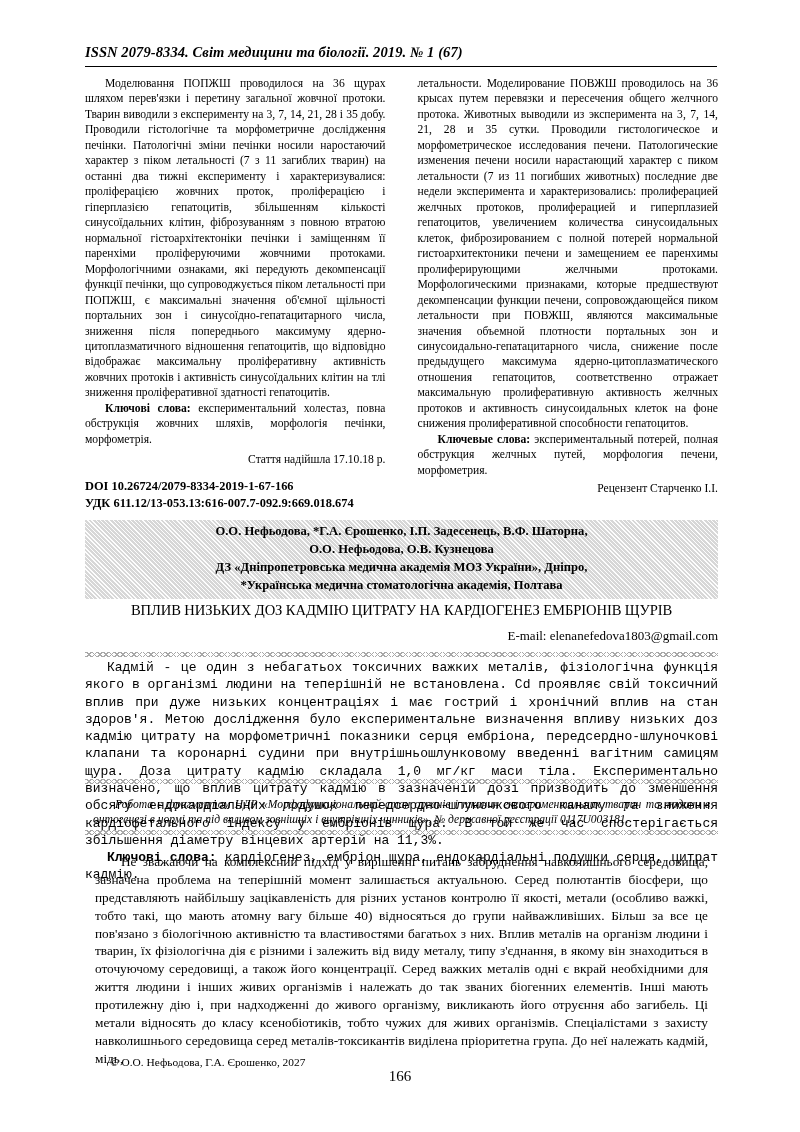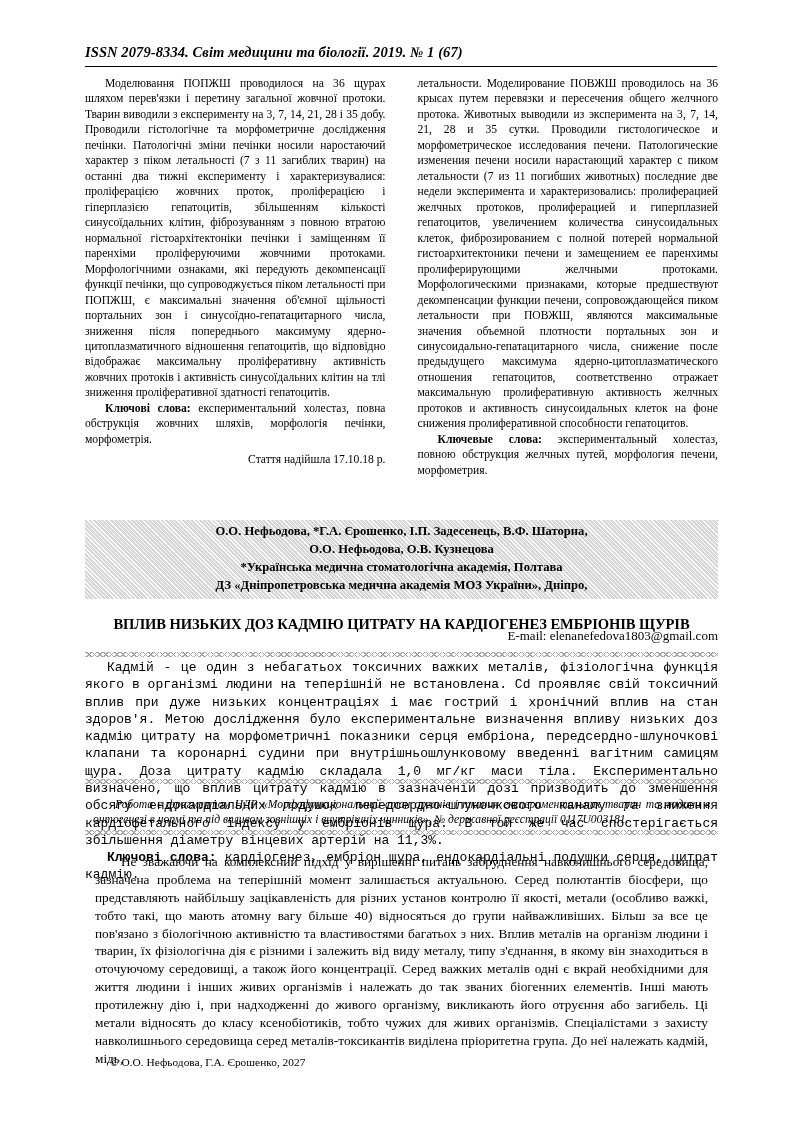--- a/index.html
+++ b/index.html
@@ -111,24 +111,23 @@
   }
   .authors div { position: relative; }
 
   
   .title {
     position: absolute;
     left: 85px;
     top: 602px;
     width: 633px;
     text-align: center;
-    font-weight: bold;
+    font-weight: normal;
     font-size: 14.6px;
     letter-spacing: -0.1px;
-    margin-top: 14px;
   }
   .email {
     position: absolute;
     left: 85px;
     top: 628px;
     width: 633px;
     text-align: right;
     font-size: 13px;
   }
 
@@ -211,31 +210,36 @@
   <div class="cols">
 
     <div class="col">
       <p>Моделювання ПОПЖШ проводилося на 36 щурах шляхом перев'язки і перетину загальної жовчної протоки. Тварин виводили з експерименту на 3, 7, 14, 21, 28 і 35 добу. Проводили гістологічне та морфометричне дослідження печінки. Патологічні зміни печінки носили наростаючий характер з піком летальності (7 з 11 загиблих тварин) на останні два тижні експерименту і характеризувалися: проліферацією жовчних проток, проліферацією і гіперплазією гепатоцитів, збільшенням кількості синусоїдальних клітин, фіброзуванням з повною втратою нормальної гістоархітектоніки печінки і заміщенням її паренхіми проліферуючими жовчними протоками. Морфологічними ознаками, які передують декомпенсації функції печінки, що супроводжується піком летальності при ПОПЖШ, є максимальні значення об'ємної щільності портальних зон і синусоїдно-гепатацитарного числа, зниження після попереднього максимуму ядерно-цитоплазматичного відношення гепатоцитів, що відповідно відображає максимальну проліферативну активність жовчних протоків і активність синусоїдальних клітин на тлі зниження проліферативної здатності гепатоцитів.</p>
       <p><span class="kw">Ключові слова:</span><span> експериментальний холестаз, повна обструкція жовчних шляхів, морфологія печінки, морфометрія.</span></p>
       <p class="right">Стаття надійшла 17.10.18 р.</p>
     </div>
 
     <div class="col">
       <p class="noind">летальности. Моделирование ПОВЖШ проводилось на 36 крысах путем перевязки и пересечения общего желчного протока. Животных выводили из эксперимента на 3, 7, 14, 21, 28 и 35 сутки. Проводили гистологическое и морфометрическое исследования печени. Патологические изменения печени носили нарастающий характер с пиком летальности (7 из 11 погибших животных) последние две недели эксперимента и характеризовались: пролиферацией желчных протоков, пролиферацией и гиперплазией гепатоцитов, увеличением количества синусоидальных клеток, фиброзированием с полной потерей нормальной гистоархитектоники печени и замещением ее паренхимы пролиферирующими желчными протоками. Морфологическими признаками, которые предшествуют декомпенсации функции печени, сопровождающейся пиком летальности при ПОВЖШ, являются максимальные значения объемной плотности портальных зон и синусоидально-гепатацитарного числа, снижение после предыдущего максимума ядерно-цитоплазматического отношения гепатоцитов, соответственно отражает максимальную пролиферативную активность желчных протоков и активность синусоидальных клеток на фоне снижения пролиферативной способности гепатоцитов.</p>
-      <p><span class="kw">Ключевые слова:</span><span> экспериментальный холестаз, повною обструкция желчных путей, морфология печени, морфометрия.</span></p>
+      <p><span class="kw">Ключевые слова:</span><span> экспериментальный потерей, полная обструкция желчных путей, морфология печени, морфометрия.</span></p>
+      <p class="right-tight">Рецензент Старченко І.І.</p>
     </div>
 
   </div>
 
+  <div class="ids">
+    <div>DOI 10.26724/2079-8334-2019-1-67-166</div>
+    <div>УДК 611.12/13-053.13:616-007.7-092.9:669.018.674</div>
+  </div>
 
   <div class="authors">
     <div>О.О. Нефьодова, *Г.А. Єрошенко, І.П. Задесенець, В.Ф. Шаторна,</div>
     <div>О.О. Нефьодова, О.В. Кузнецова</div>
+    <div>ДЗ «Дніпропетровська медична академія МОЗ України», Дніпро,</div>
     <div>*Українська медична стоматологічна академія, Полтава</div>
-    <div>ДЗ «Дніпропетровська медична академія МОЗ України», Дніпро,</div>
   </div>
 
   <div class="title">ВПЛИВ НИЗЬКИХ ДОЗ КАДМІЮ ЦИТРАТУ НА КАРДІОГЕНЕЗ  ЕМБРІОНІВ ЩУРІВ</div>
   <div class="email">E-mail: elenanefedova1803@gmail.com</div>
 
   <div class="zig zig-top"></div>
   <div class="abstract">
     <p>Кадмій - це один з небагатьох токсичних важких металів, фізіологічна функція якого в організмі людини на теперішній не встановлена. Cd проявляє свій токсичний вплив при дуже низьких концентраціях і має гострий і хронічний вплив на стан здоров'я. Метою дослідження було експериментальне визначення впливу низьких доз кадмію цитрату на морфометричні показники серця ембріона, передсердно-шлуночкові клапани та коронарні судини при внутрішньошлунковому введенні вагітним самицям щура. Доза цитрату кадмію складала 1,0 мг/кг маси тіла. Експериментально визначено, що вплив цитрату кадмію в зазначеній дозі призводить до зменшення обсягу ендокардіальних подушок передсердно-шлуночкового каналу та  зниження кардіофетального індексу у ембріонів щура. В той же час спостерігається збільшення діаметру вінцевих артерій на 11,3%.</p>
     <p><span class="kw">Ключові слова:</span><span> кардіогенез, ембріон щура, ендокардіальні подушки серця, цитрат кадмію.</span></p>
   </div>
@@ -244,14 +248,15 @@
   <div class="ndr">
     <p>Робота є фрагментом НДР «Морфофункціональний стан органів і тканин експериментальних тварин та людини в онтогенезі в нормі та під впливом зовнішніх і внутрішніх чинників», № державної реєстрації 0117U003181.</p>
   </div>
   <div class="zig zig-bot"></div>
 
   <div class="body">
     <p>Не зважаючи на комплексний підхід у вирішенні питань забруднення навколишнього середовища, зазначена проблема на теперішній момент залишається актуальною. Серед полютантів біосфери, що представляють найбільшу зацікавленість для різних установ контролю її якості, метали (особливо важкі, тобто такі, що мають атомну вагу більше 40) відносяться до групи найважливіших. Більш за все це пов'язано з біологічною активністю та властивостями багатьох з них. Вплив металів на організм людини і тварин, їх фізіологічна дія є різними і залежить від виду металу, типу з'єднання, в якому він знаходиться в оточуючому середовищі, а також його концентрації. Серед важких металів одні є вкрай необхідними для життя людини і інших живих організмів і належать до так званих біогенних елементів. Інші мають протилежну дію і, при надходженні до живого організму, викликають його отруєння або загибель. Ці метали відносять до класу ксенобіотиків, тобто чужих для живих організмів. Спеціалістами з захисту навколишнього середовища серед металів-токсикантів виділена пріоритетна група. До неї належать кадмій, мідь,</p>
   </div>
 
   <div class="copyright">©  О.О. Нефьодова, Г.А. Єрошенко, 2027</div>
+  <div class="pageno">166</div>
 
 </div>
 
 </body></html>

